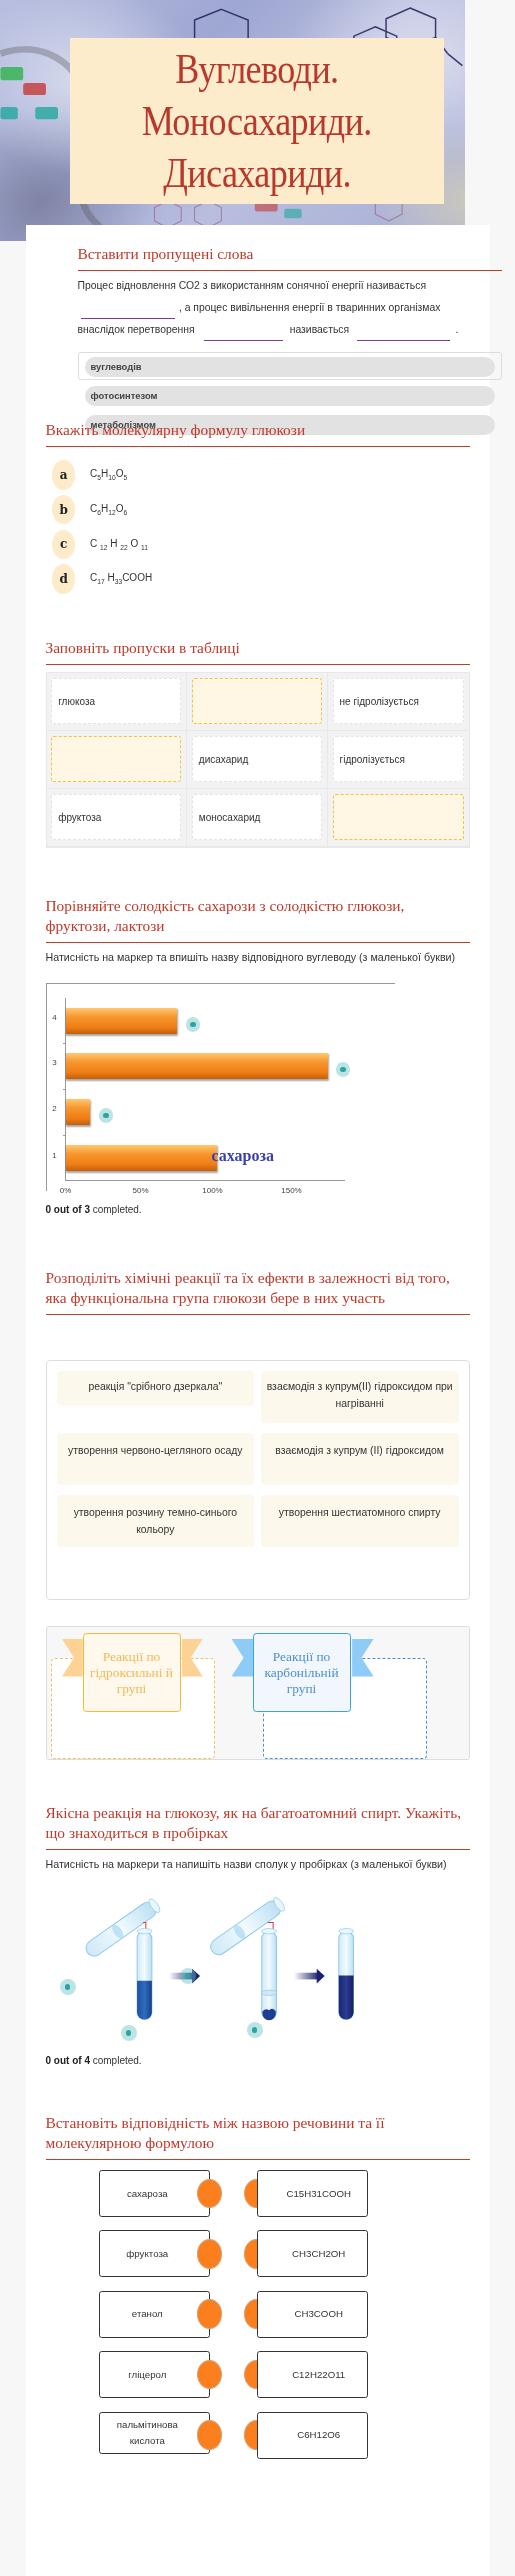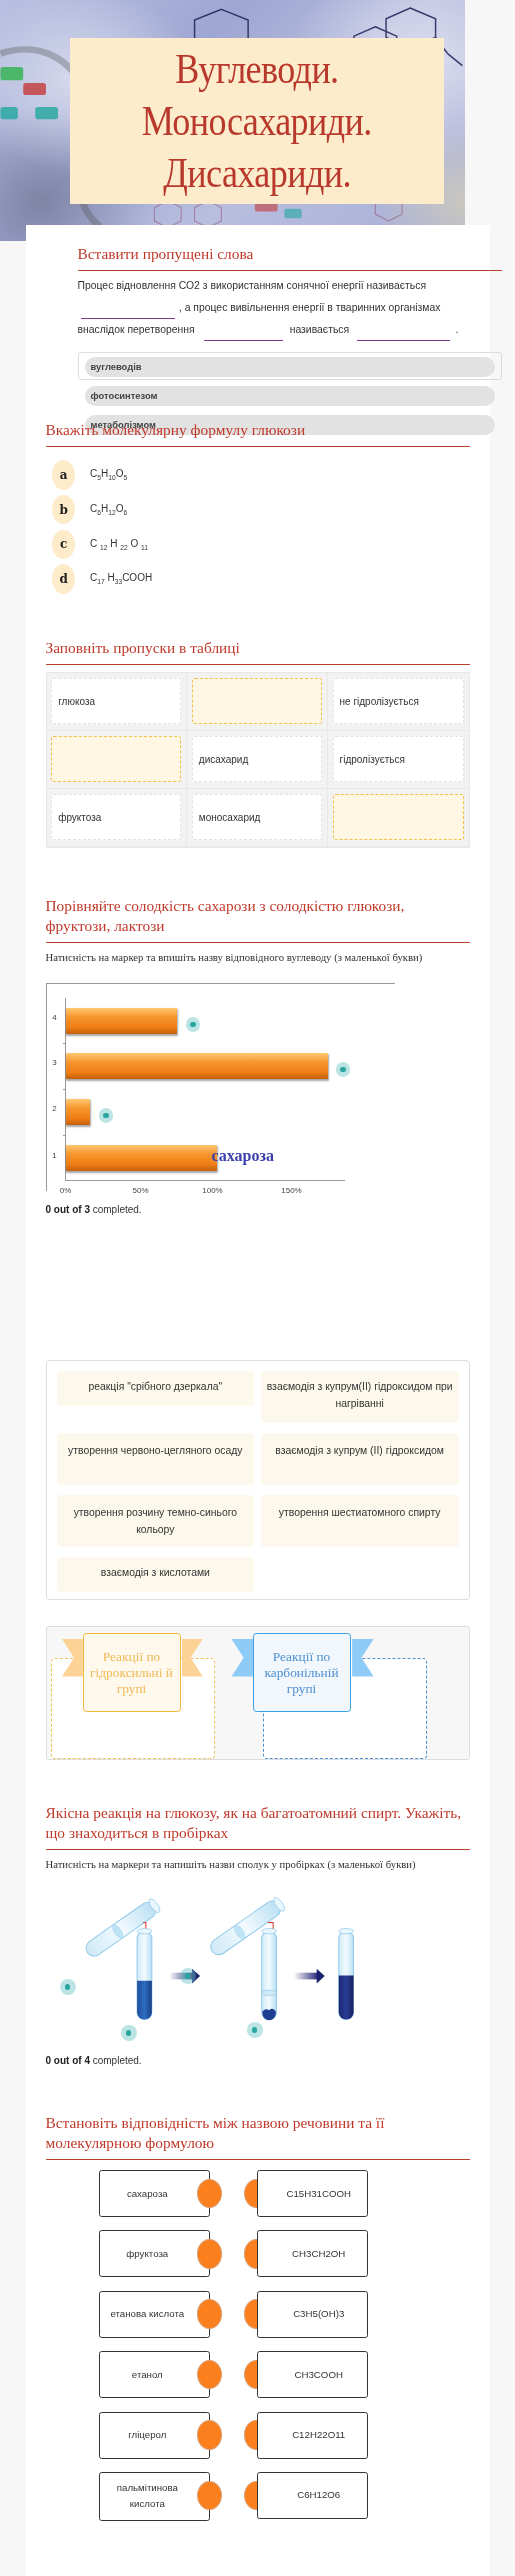--- a/index.html
+++ b/index.html
@@ -30,21 +30,21 @@
     
     .card {
       position: absolute; left: 25.5px; top: 225px; width: 464px; height: 2351px;
       background: #fff;
     }
     .section { position: absolute; left: 20px; width: 424px; }
     .sec-title {
       font-family: "Liberation Serif", serif; color: #c0392b; font-size: 15.4px; line-height: 19.5px;
       padding-bottom: 6.7px; border-bottom: 1px solid #b7402f;
     }
-    .sec-desc { font-size: 10.7px; line-height: 18px; color: #333; margin-top: 5.4px; font-family: Liberation Serif, serif; }
+    .sec-desc { font-size: 10.7px; line-height: 18px; color: #333; margin-top: 5.4px; }
 
     
     .para { font-size: 10.4px; line-height: 22px; color: #333; margin-top: 4px; }
     .blank { display: inline-block; width: 94px; height: 14.8px; border-bottom: 1px solid #7b3a8e; vertical-align: bottom; margin: 0 4px; }
     .blank.w1 { width: 94px; margin-left: 3.4px; }
     .chips { margin-top: 10.7px; border: 0.7px solid #ddd; border-radius: 3px; padding: 4px 6px; height: 28px; display: flex; gap: 9px; flex-direction: column; }
     .chip { background: #e2e2e2; border-radius: 10.7px; padding: 0 6px; height: 20px; line-height: 20px; font-size: 9.4px; font-weight: bold; color: #444; cursor: pointer; }
 
     
     .opts { margin-top: 10.7px; }
@@ -244,30 +244,30 @@
     <div class="label-sah">сахароза</div>
 
     <div class="xtick" style="left:20px">0%</div>
     <div class="xtick" style="left:95px">50%</div>
     <div class="xtick" style="left:167px">100%</div>
     <div class="xtick" style="left:246px">150%</div>
   </div>
   <div class="progress" style="top:979px;"><b>0 out of 3</b><span> completed.</span></div>
 
   <div class="section" style="top:1043px;">
+    <div class="sec-title">Розподіліть хімічні реакції та їх ефекти в залежності від того, яка функціональна група глюкози бере в них участь</div>
   </div>
   <div class="items">
     <div class="items-grid">
       <div class="item h1">реакція "срібного дзеркала"</div>
       <div class="item c2" style="padding-top:6.7px;">взаємодія з купрум(ІІ) гідроксидом при нагріванні</div>
       <div class="item h2">утворення червоно-цегляного осаду</div>
       <div class="item h2">взаємодія з купрум (ІІ) гідроксидом</div>
       <div class="item h2">утворення розчину темно-синього кольору</div>
       <div class="item h2">утворення шестиатомного спирту</div>
-      <div class="item h1">взаємодія з кислотами</div>
     </div>
   </div>
 
   <div class="bins">
     <div class="bin orange"></div>
     <div class="bin blue"></div>
     <svg width="424" height="67" style="position:absolute;left:0;top:0;" viewBox="0 0 632 100">
       <polygon points="22,18 53,18 53,74 22,74 40,46" fill="#fdd395"></polygon>
       <polygon points="201,18 232,18 214,46 232,74 201,74" fill="#fdd395"></polygon>
       <polygon points="275,18 307,18 307,74 275,74 293,46" fill="#8ecbf7"></polygon>
@@ -363,38 +363,32 @@
       <div class="dot r"></div>
       <div class="mbox right">C15H31COOH</div>
     </div>
     <div class="mrow">
       <div class="mbox left">фруктоза</div>
       <div class="dot l"></div>
       <div class="dot r"></div>
       <div class="mbox right">CH3CH2OH</div>
     </div>
     <div class="mrow">
-      <div class="mbox left">етанова кислота</div>
-      <div class="dot l"></div>
-      <div class="dot r"></div>
-      <div class="mbox right">C3H5(OH)3</div>
-    </div>
-    <div class="mrow">
       <div class="mbox left">етанол</div>
       <div class="dot l"></div>
       <div class="dot r"></div>
       <div class="mbox right">CH3COOH</div>
     </div>
     <div class="mrow">
       <div class="mbox left">гліцерол</div>
       <div class="dot l"></div>
       <div class="dot r"></div>
       <div class="mbox right">C12H22O11</div>
     </div>
     <div class="mrow" style="height:49px;">
-      <div class="mbox left" style="height:49px;padding-left:6.7px;padding-right:20px;text-align:center;">пальмітинова кислота</div>
+      <div class="mbox left" style="height:42px;padding-left:6.7px;padding-right:20px;text-align:center;">пальмітинова кислота</div>
       <div class="dot l"></div>
       <div class="dot r"></div>
       <div class="mbox right">C6H12O6</div>
     </div>
   </div>
 </div>
 
 
 </body></html>

